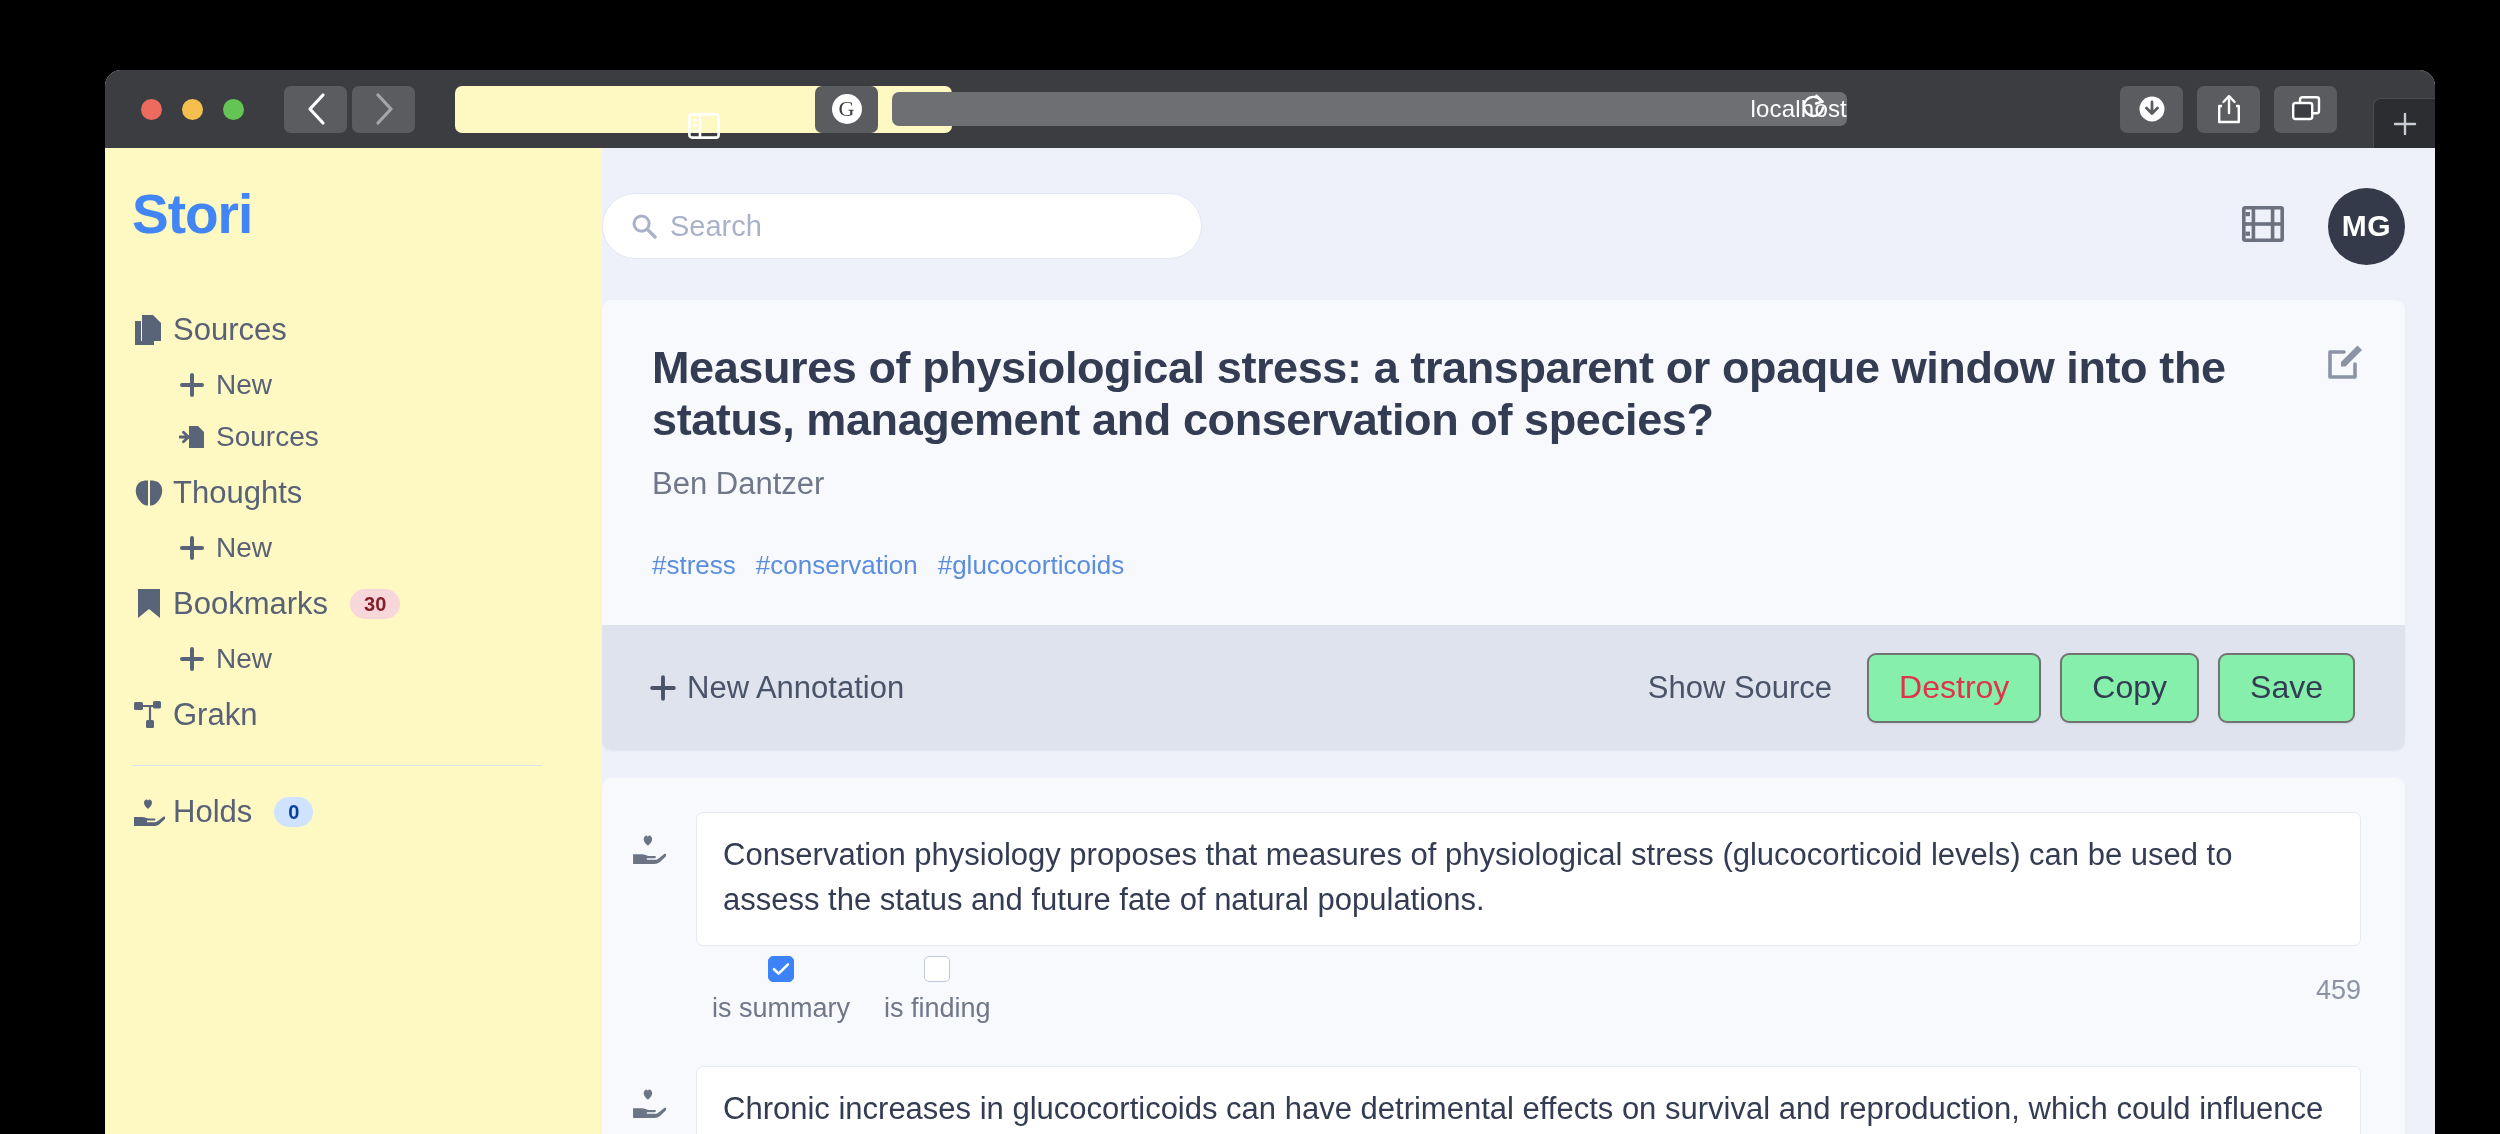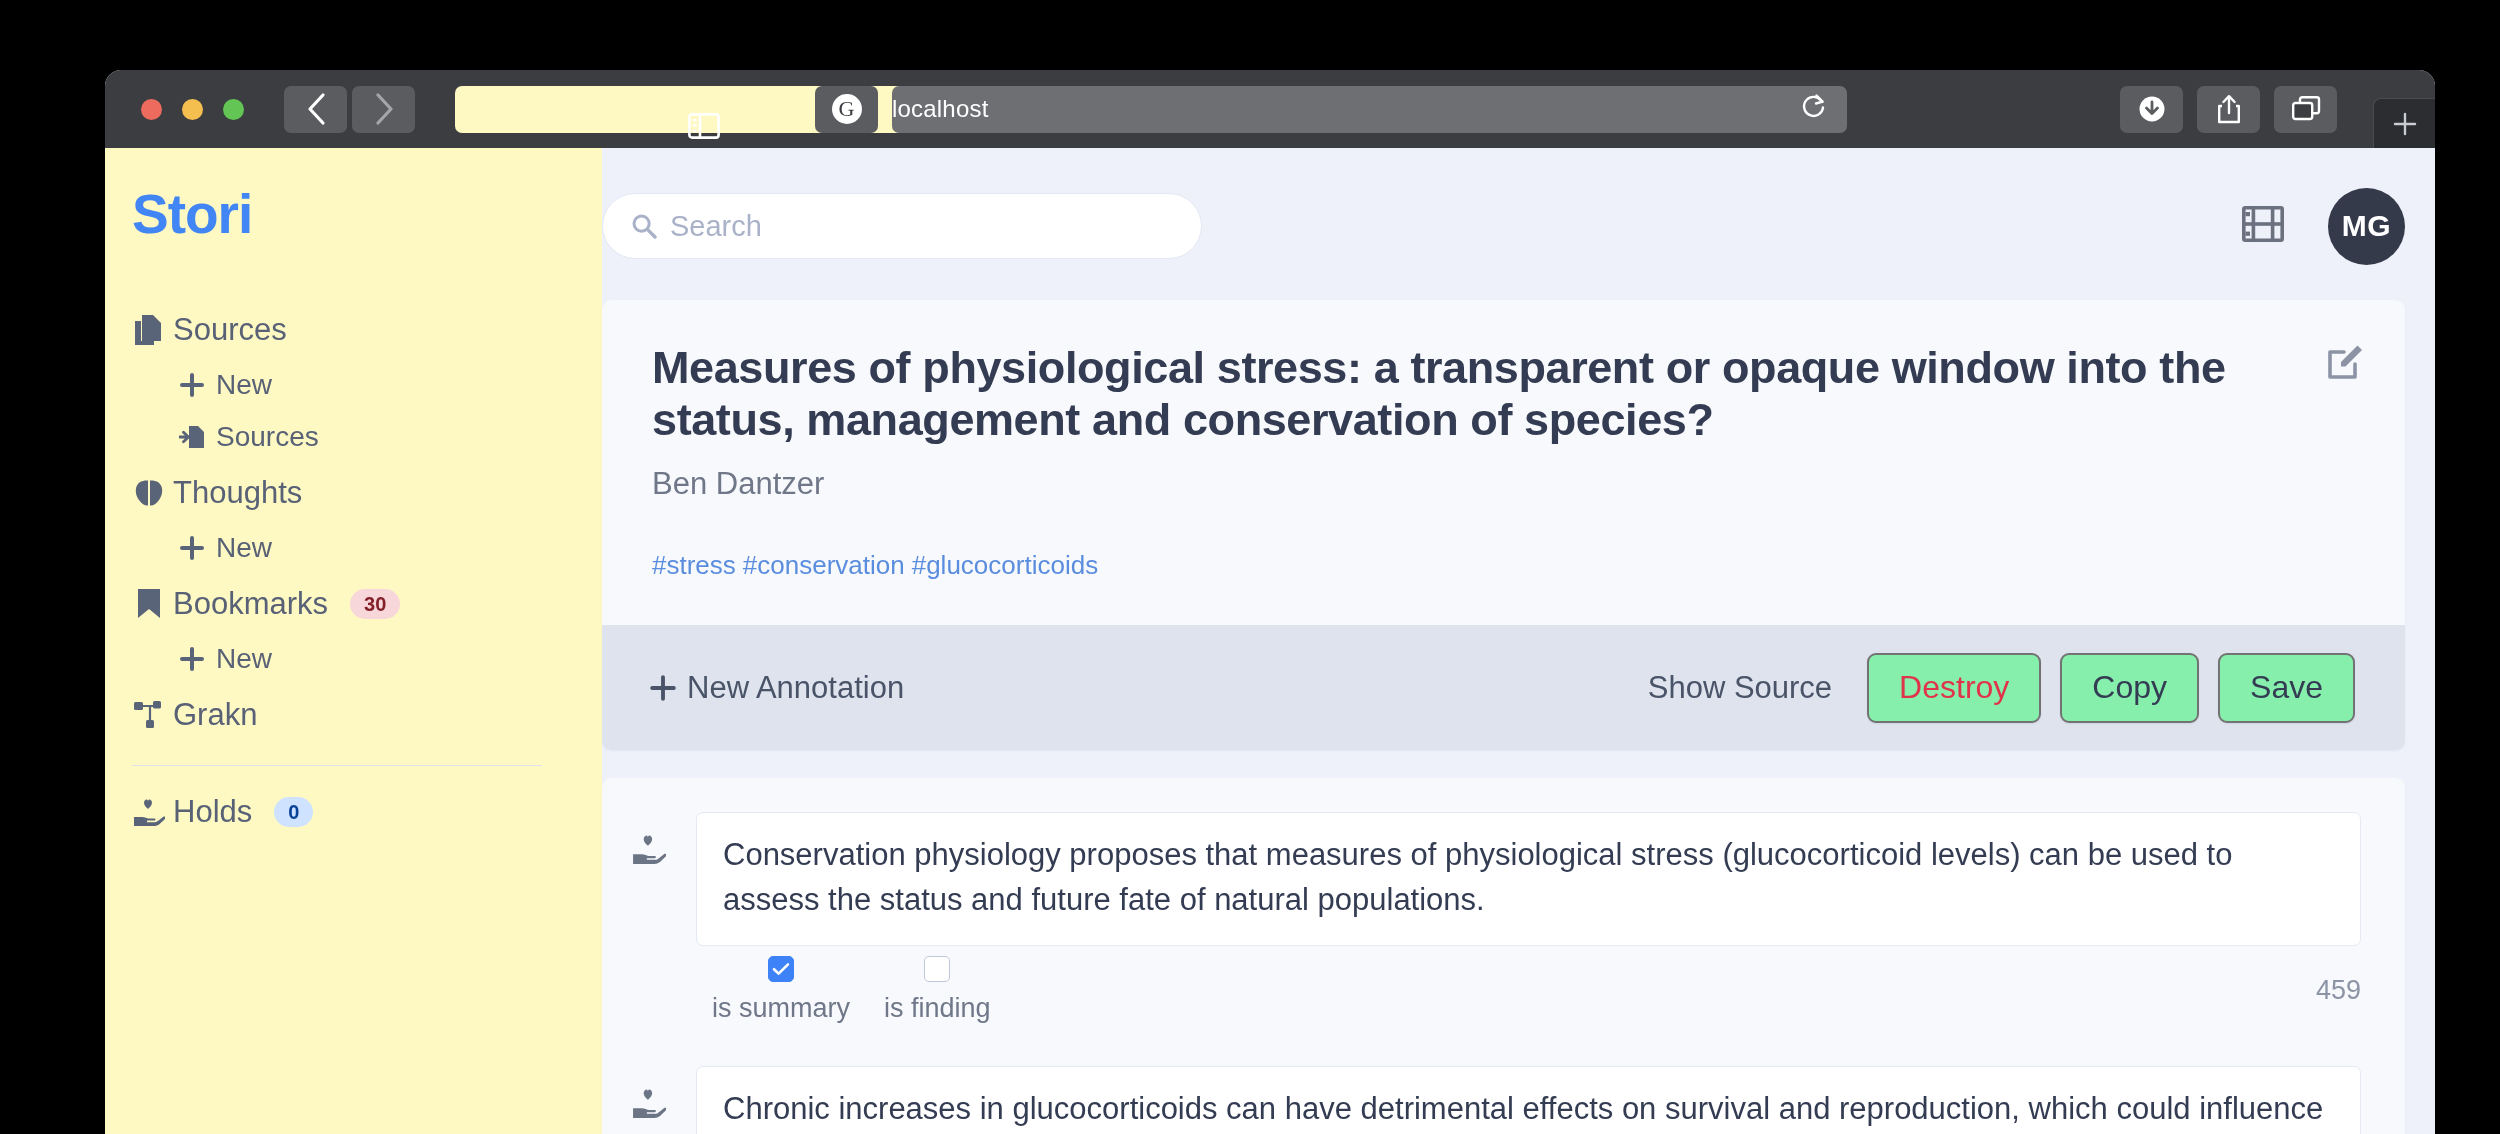--- a/index.html
+++ b/index.html
@@ -55,23 +55,23 @@
     display: flex; align-items: center; justify-content: center;
   }
   .gram-circle {
     width: 30px; height: 30px; border-radius: 50%; background: #fff;
     display:flex;align-items:center;justify-content:center;
     color:#3b3d41; font-size: 22px; font-weight: 400; line-height: 1;
     font-family: "Liberation Serif", serif;
   }
   .urlbar {
     position: relative;
-    width: 955px; height: 47px;
+    width: 955px; height: 34px;
     background: #6d6f73; border-radius: 7px;
-    display: flex; align-items: center; justify-content: flex-start;
+    display: flex; align-items: center; justify-content: flex-end;
   }
   .urlbar .url-text { color: #fff; font-size: 24px; letter-spacing: .2px; }
   .urlbar .reload { position: absolute; right: 20px; top: 50%; transform: translateY(-50%); }
 
   .right-tools {
     position: absolute; right: 98px; top: 0; height: 78px;
     display: flex; align-items: center; gap: 14px;
   }
   .newtab {
     position: absolute; right: 0; top: 28px;
@@ -181,21 +181,21 @@
     box-shadow: 0 1px 2px rgba(30,40,70,.05);
   }
   .card-body { padding: 42px 50px 44px 50px; position: relative; }
   .title {
     font-size: 45px; font-weight: 700; color: #333c52;
     line-height: 1.16; letter-spacing: -.4px;
     padding-right: 60px;
   }
   .edit-icon { position: absolute; right: 40px; top: 42px; }
   .author { margin-top: 20px; font-size: 31px; color: #6f7789; }
-  .tags { margin-top: 48px; display: flex; gap: 7px; }
+  .tags { margin-top: 48px; display: flex; gap: 20px; }
   .tag { color: #5b8dde; font-size: 26px; }
 
   .card-foot {
     background: #dee3ee;
     height: 125px;
     display: flex; align-items: center;
     padding: 0 50px 0 30px;
     gap: 10px;
   }
   .new-annotation {

